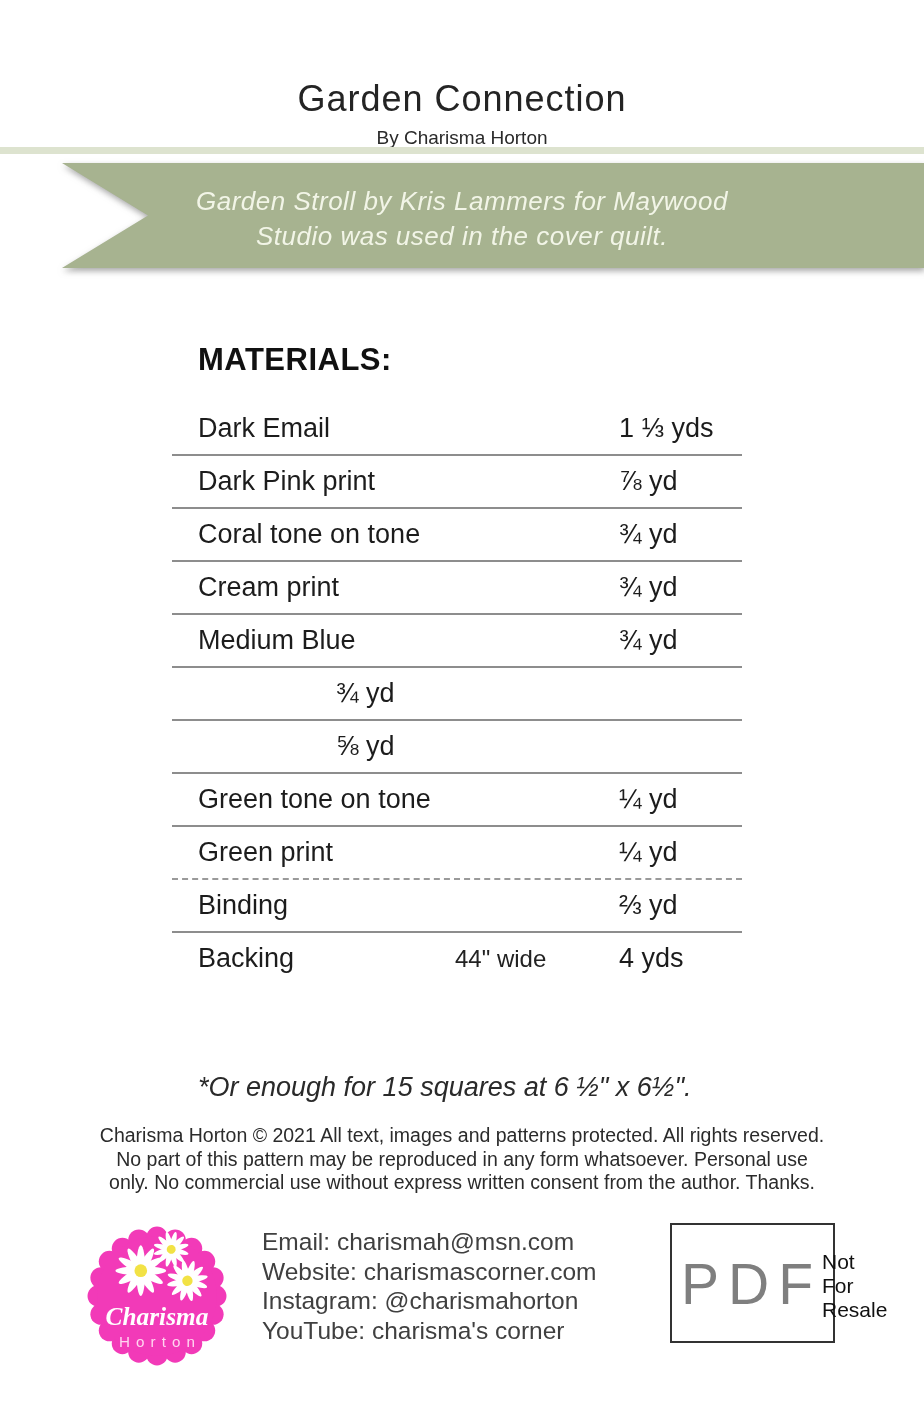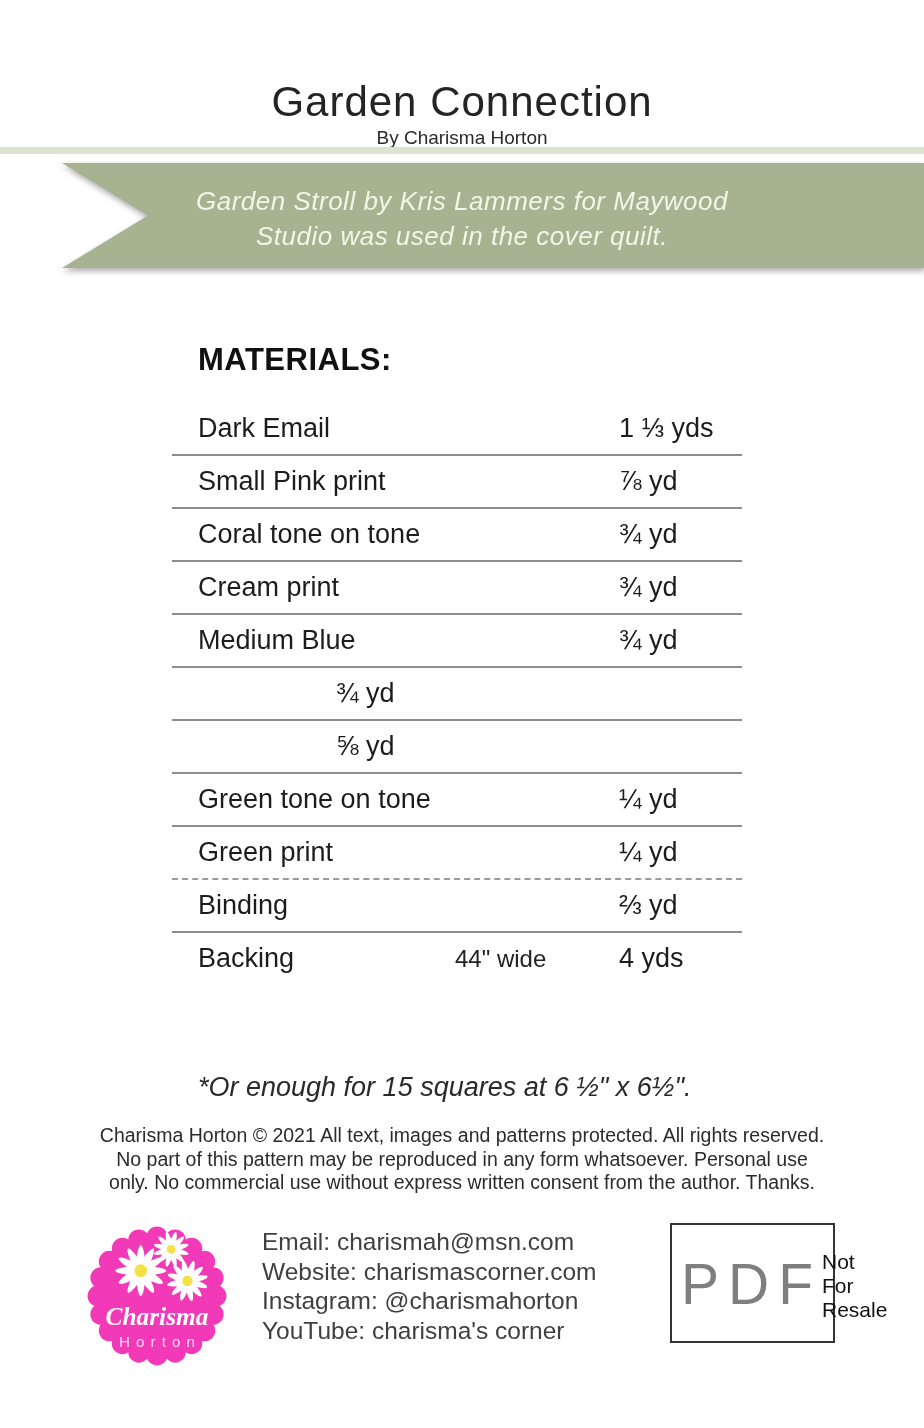--- a/index.html
+++ b/index.html
@@ -2,21 +2,21 @@
 <html><head>
 <meta charset="utf-8">
 <style>
   html,body{margin:0;padding:0;background:#ffffff;}
   .page{
     position:relative;width:924px;height:1428px;margin:0 auto;background:#ffffff;
     font-family:"Liberation Sans","DejaVu Sans",sans-serif;color:#1d1d1d;overflow:hidden;
   }
   
   .title{position:absolute;top:78px;left:0;right:0;text-align:center;
-    font-size:42px;font-weight:400;letter-spacing:1px;color:#242424;}
+    font-size:36px;font-weight:400;letter-spacing:1px;color:#242424;}
   .byline{position:absolute;top:127px;left:0;right:0;text-align:center;
     font-size:19px;color:#2a2a2a;}
   
   .ribbon-topstrip{position:absolute;top:147px;left:0;right:0;height:7px;background:#dde3cf;}
   .ribbon-wrap{position:absolute;top:163px;left:62px;right:0;height:105px;
     filter:drop-shadow(1px 3px 3px rgba(95,95,95,.55));}
   .ribbon-band{width:100%;height:100%;background:#a7b390;
     clip-path:polygon(0 0,100% 0,100% 100%,0 100%,86px 50%);}
   .ribbon-text{position:absolute;top:184px;left:0;right:0;text-align:center;
     font-style:italic;font-size:26px;line-height:35px;color:#f2f5e7;letter-spacing:.5px;}
@@ -66,21 +66,21 @@
   </div>
 
   <div class="materials-heading">MATERIALS:</div>
   <div class="materials-table">
       <div class="mrow">
         <span class="c-name">Dark Email</span>
         <span class="c-spec"></span>
         <span class="c-value">1 ⅓ yds</span>
       </div>
       <div class="mrow">
-        <span class="c-name">Small Pink print</span>
+        <span class="c-name">Dark Pink print</span>
         <span class="c-spec"></span>
         <span class="c-value">⅞ yd</span>
       </div>
       <div class="mrow">
         <span class="c-name">Coral tone on tone</span>
         <span class="c-spec"></span>
         <span class="c-value">¾ yd</span>
       </div>
       <div class="mrow">
         <span class="c-name">Cream print</span>

